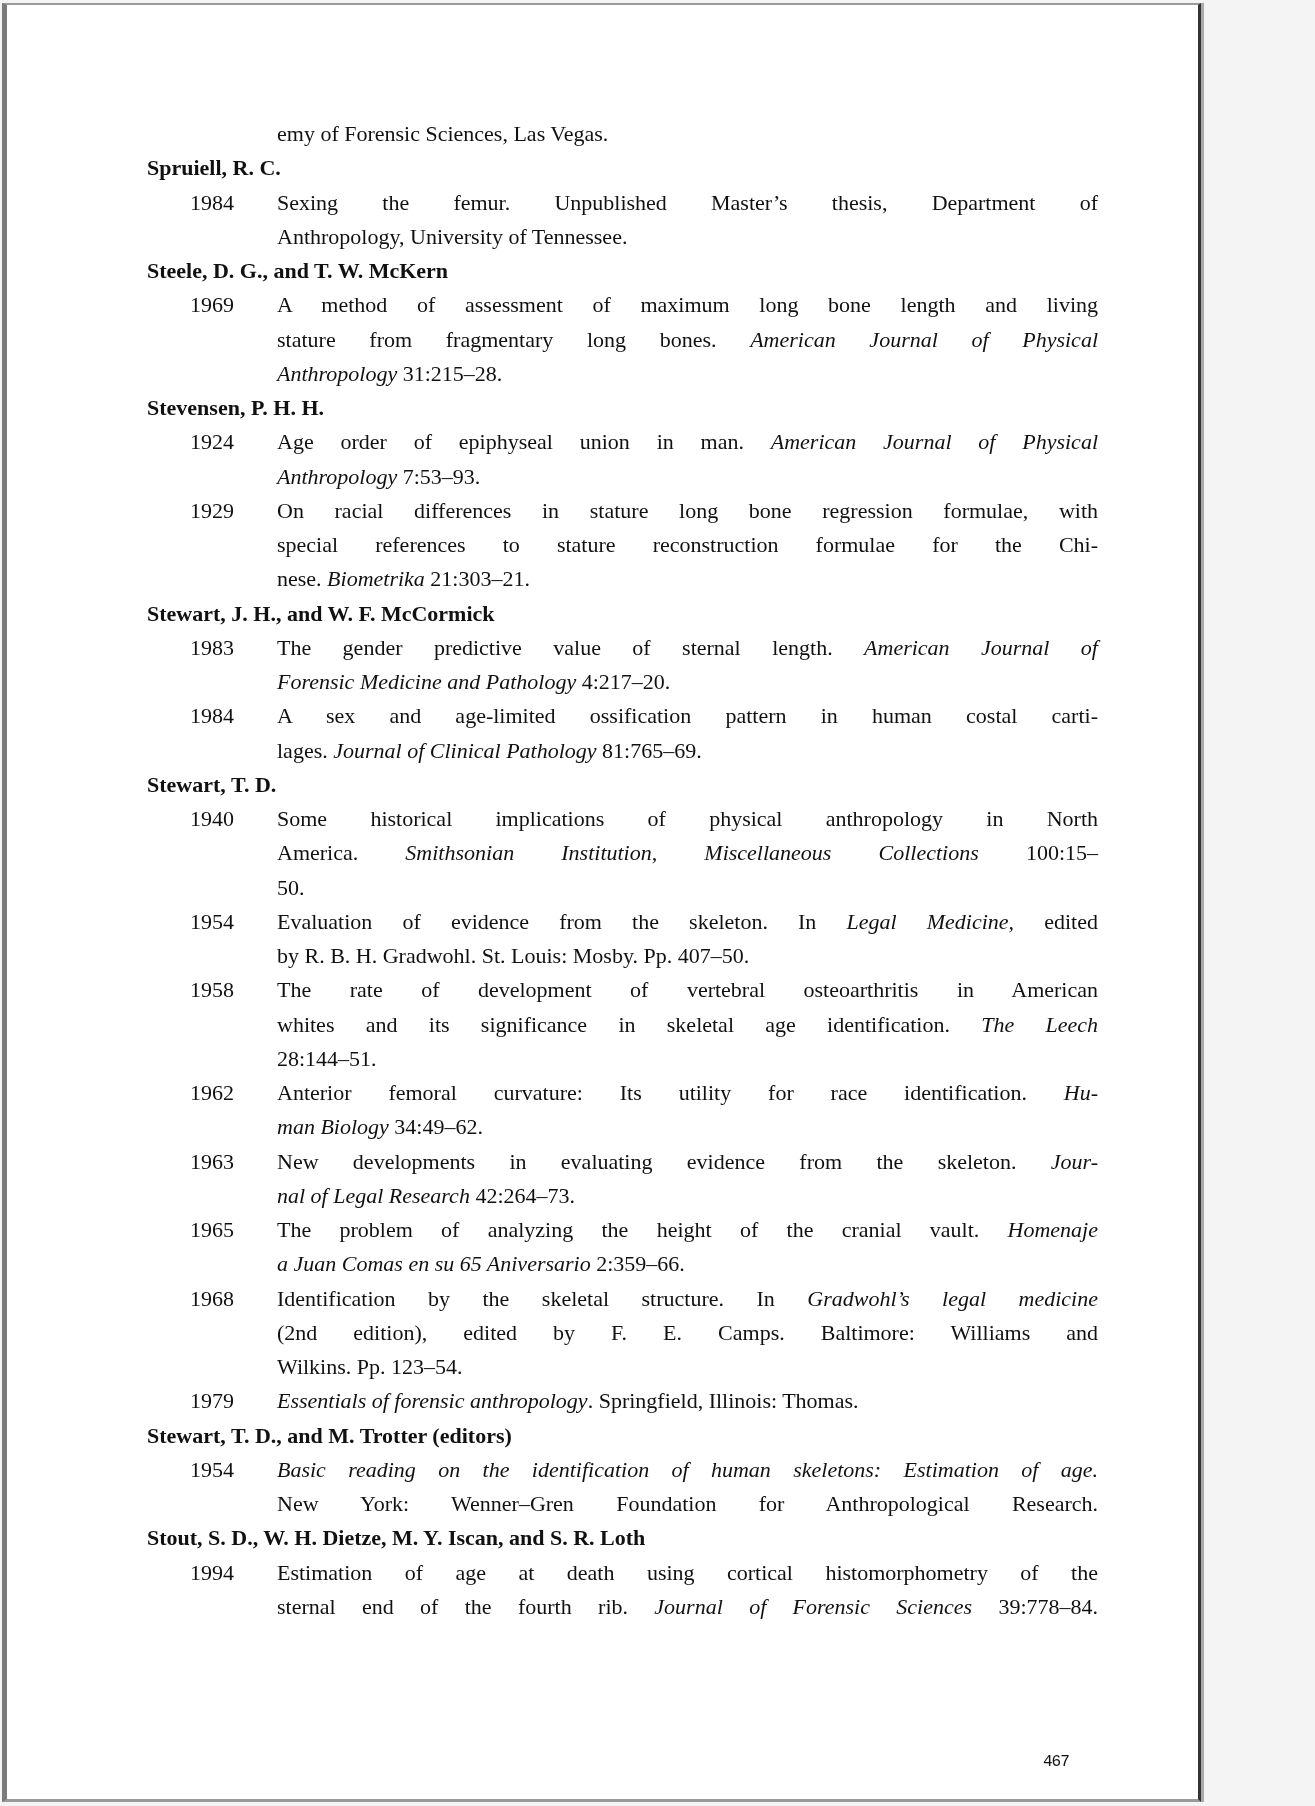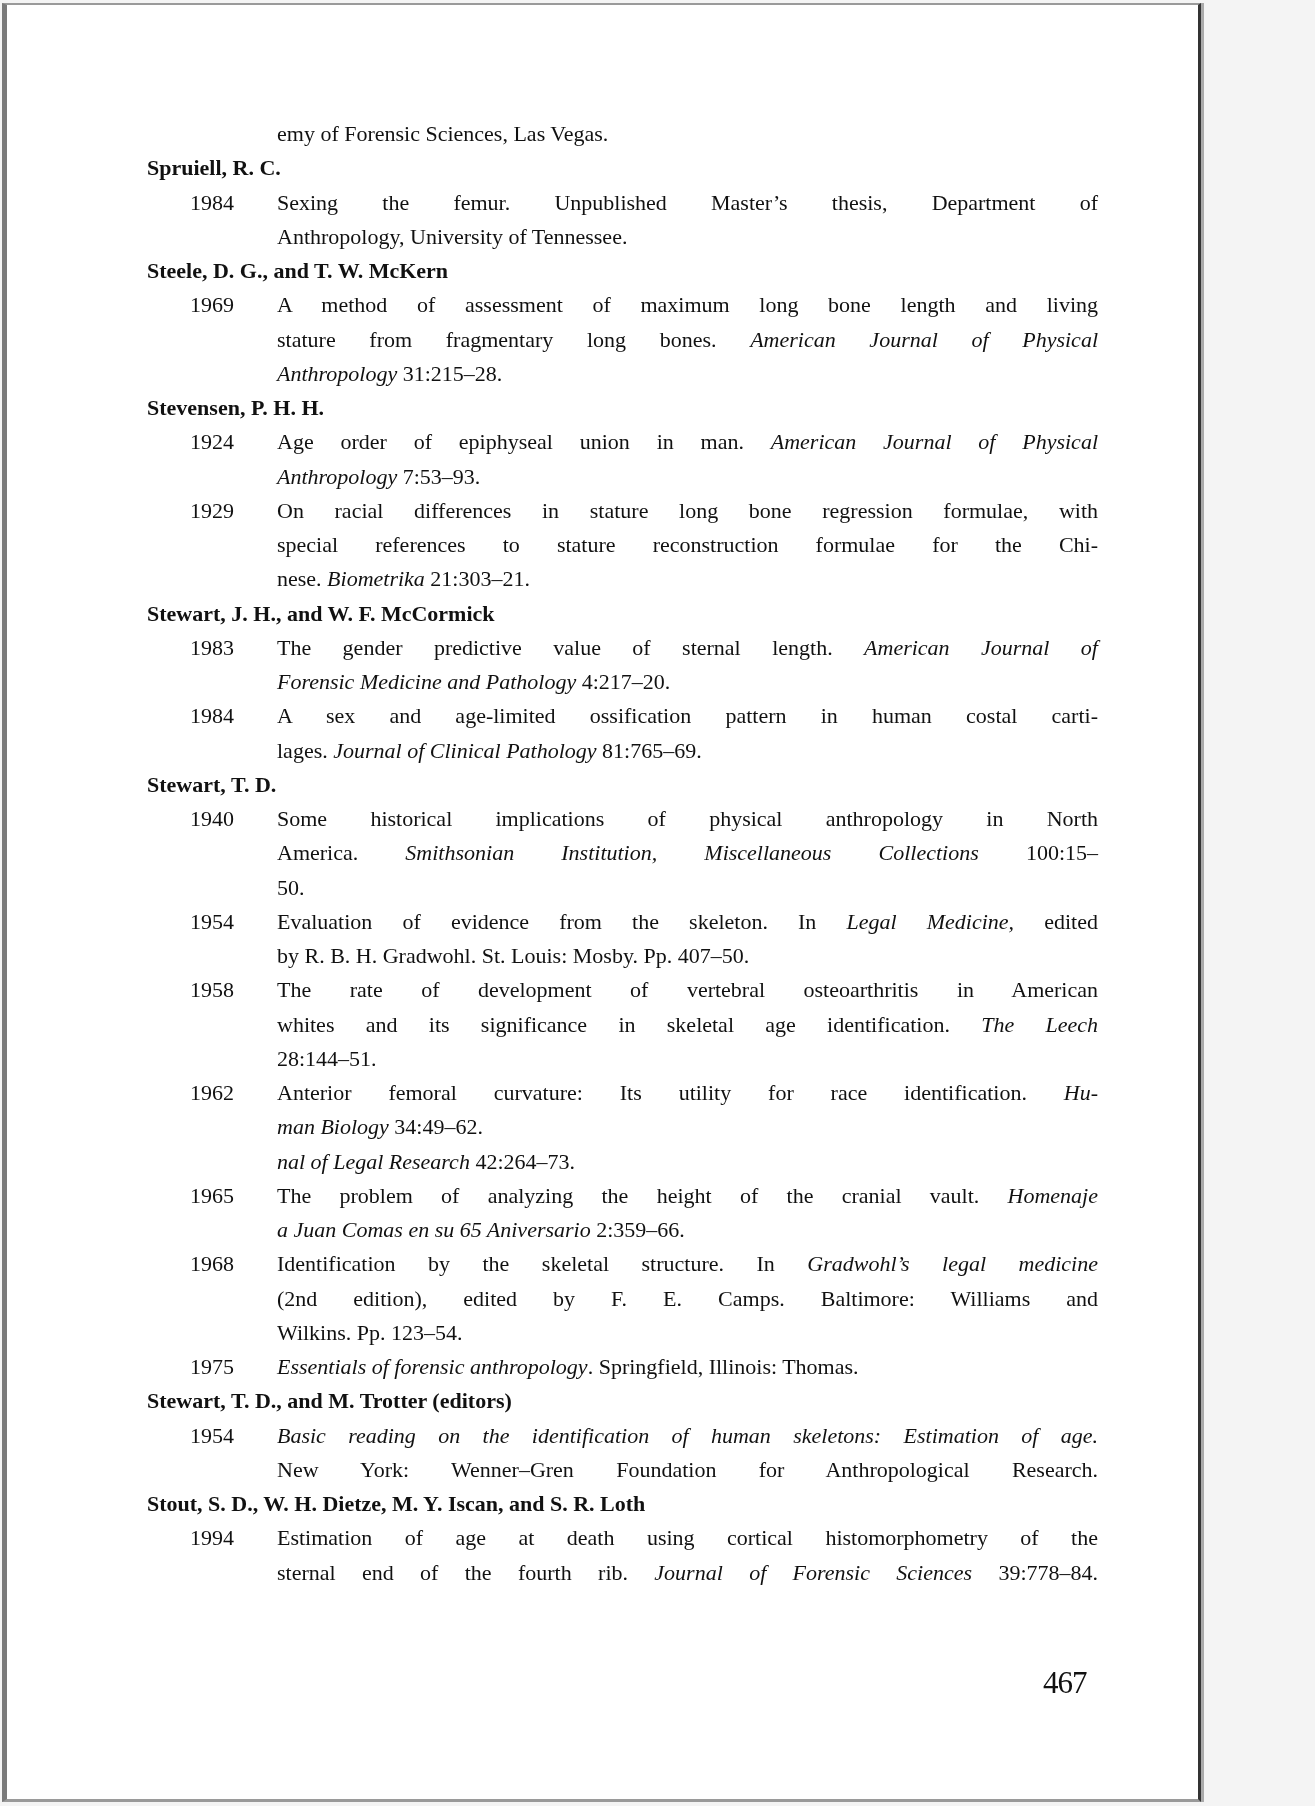--- a/index.html
+++ b/index.html
@@ -26,22 +26,22 @@
   .line { position: relative; height: 34.25px; white-space: nowrap; }
   .author { padding-left: 140px; font-weight: bold; }
   .year { position: absolute; left: 183px; top: 0; }
   .body {
     position: absolute; left: 270px; top: 0; width: 821px;
     text-align: justify; text-align-last: justify; white-space: nowrap;
   }
   .body.last { text-align-last: left; }
   i { }
   .page-number {
-    position: absolute; left: 1036px; top: 1660px;
-    font-size: 31px; letter-spacing: -1px;
+    position: absolute; left: 1036px; top: 1748px;
+    font-size: 16px; letter-spacing: -1px; font-family: Liberation Mono, monospace;
   }
 </style>
 </head>
 <body>
 
 <div class="page">
   <div class="text-block" id="text-block">
       <div class="line">
         <span class="body last"><span>emy of Forensic Sciences, Las Vegas.</span></span>
       </div>
@@ -126,41 +126,45 @@
         <span class="body last"><span>28:144–51.</span></span>
       </div>
       <div class="line">
         <span class="year">1962</span>
         <span class="body"><span>Anterior femoral curvature: Its utility for race identification. </span><i>Hu-</i></span>
       </div>
       <div class="line">
         <span class="body last"><i>man Biology</i><span> 34:49–62.</span></span>
       </div>
       <div class="line">
+        <span class="year">1963</span>
+        <span class="body"><span>New developments in evaluating evidence from the skeleton. </span><i>Jour-</i></span>
+      </div>
+      <div class="line">
         <span class="body last"><i>nal of Legal Research</i><span> 42:264–73.</span></span>
       </div>
       <div class="line">
         <span class="year">1965</span>
         <span class="body"><span>The problem of analyzing the height of the cranial vault. </span><i>Homenaje</i></span>
       </div>
       <div class="line">
         <span class="body last"><i>a Juan Comas en su 65 Aniversario</i><span> 2:359–66.</span></span>
       </div>
       <div class="line">
         <span class="year">1968</span>
         <span class="body"><span>Identification by the skeletal structure. In </span><i>Gradwohl’s legal medicine</i></span>
       </div>
       <div class="line">
         <span class="body"><span>(2nd edition), edited by F. E. Camps. Baltimore: Williams and</span></span>
       </div>
       <div class="line">
         <span class="body last"><span>Wilkins. Pp. 123–54.</span></span>
       </div>
       <div class="line">
-        <span class="year">1975</span>
+        <span class="year">1979</span>
         <span class="body last"><i>Essentials of forensic anthropology</i><span>. Springfield, Illinois: Thomas.</span></span>
       </div>
       <div class="line author">Stewart, T. D., and M. Trotter (editors)</div>
       <div class="line">
         <span class="year">1954</span>
         <span class="body"><i>Basic reading on the identification of human skeletons: Estimation of age.</i></span>
       </div>
       <div class="line">
         <span class="body"><span>New York: Wenner–Gren Foundation for Anthropological Research.</span></span>
       </div>

